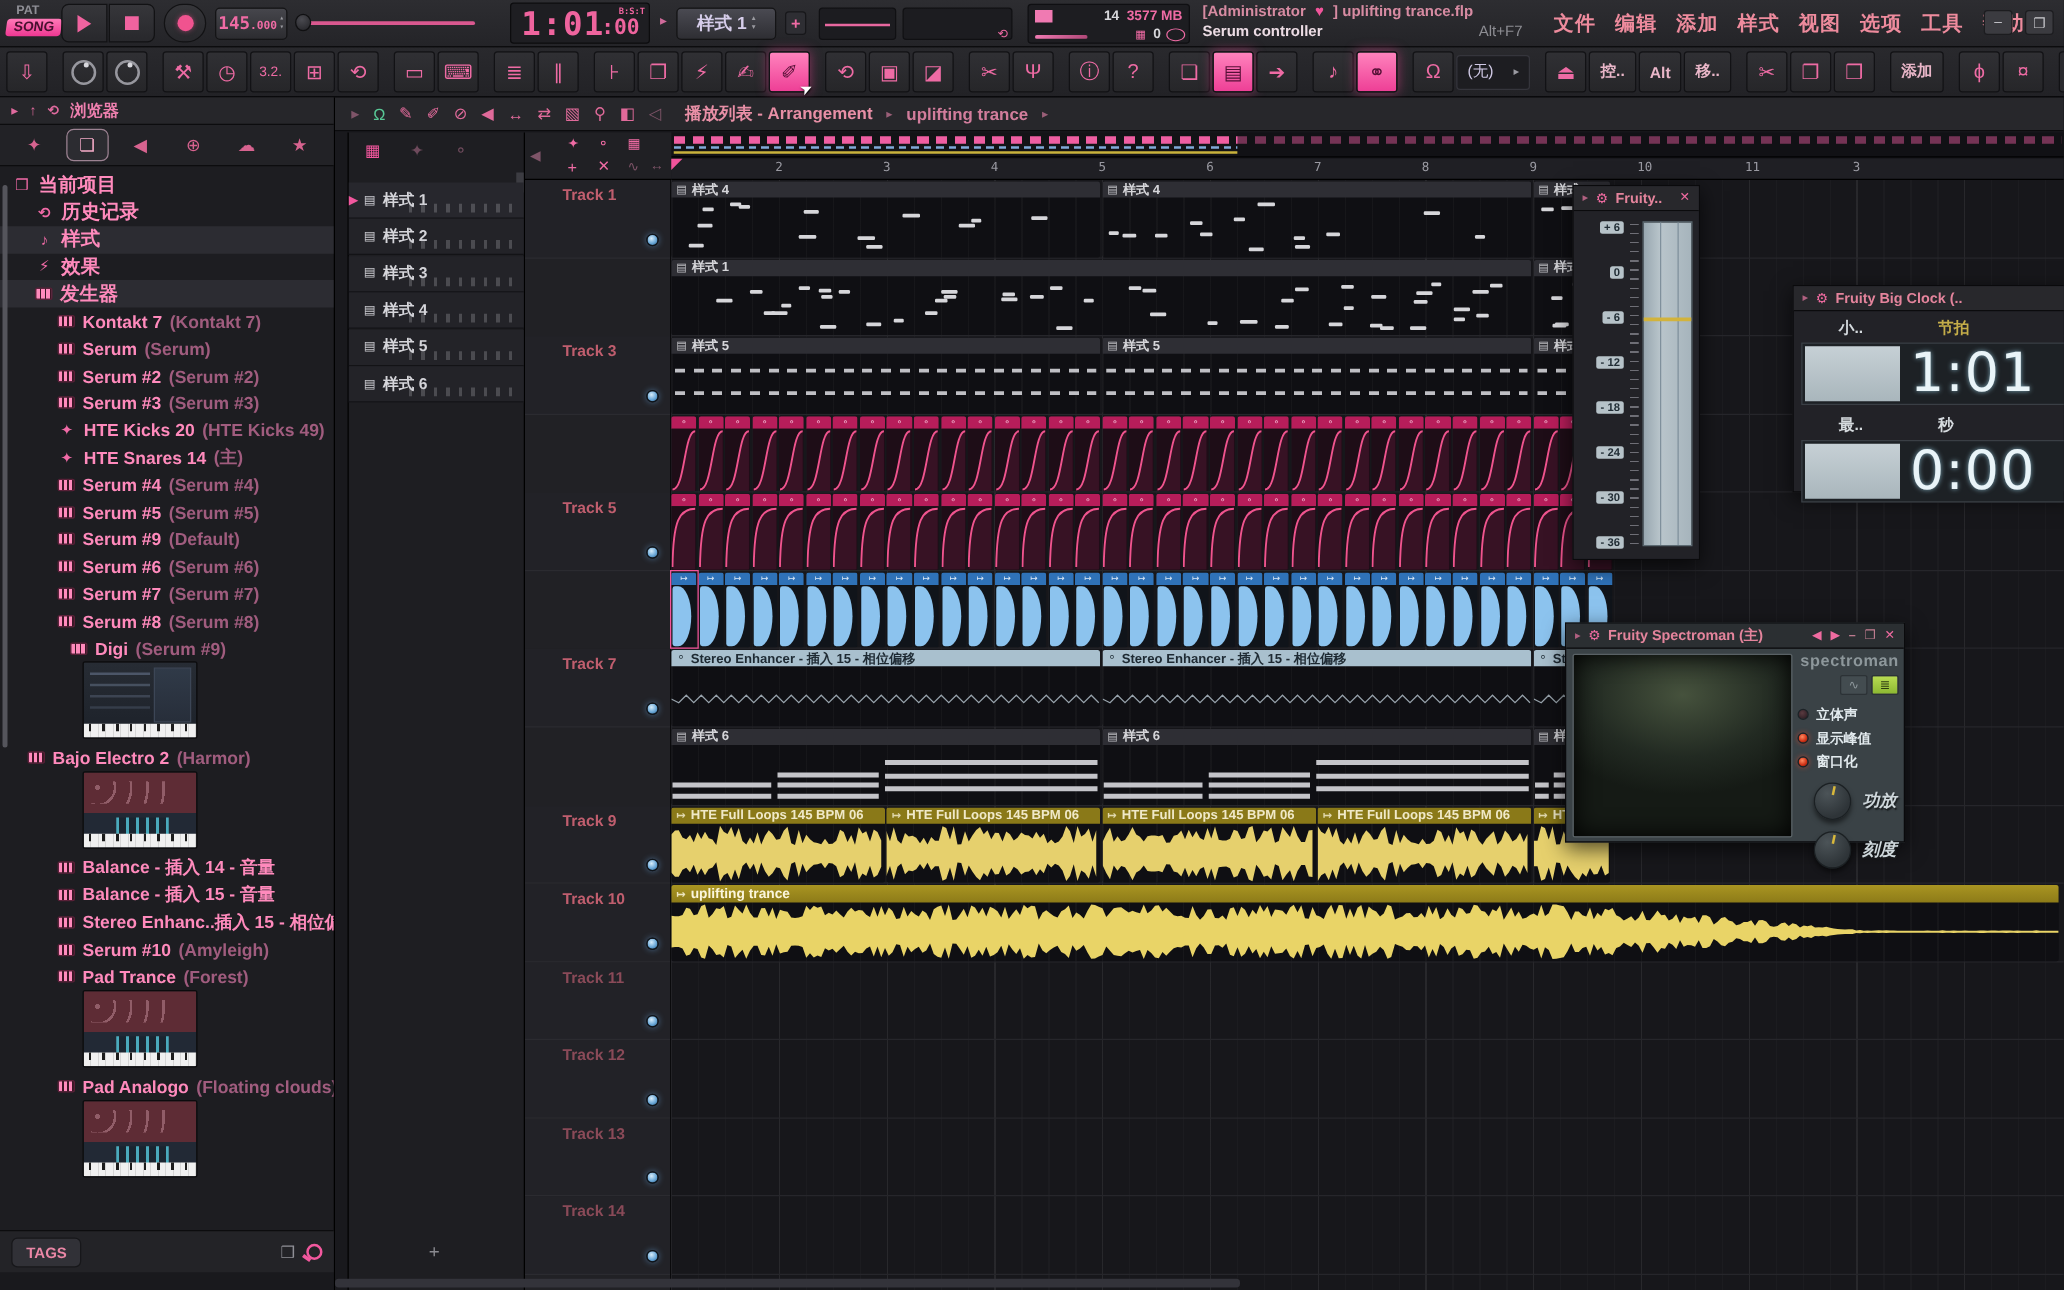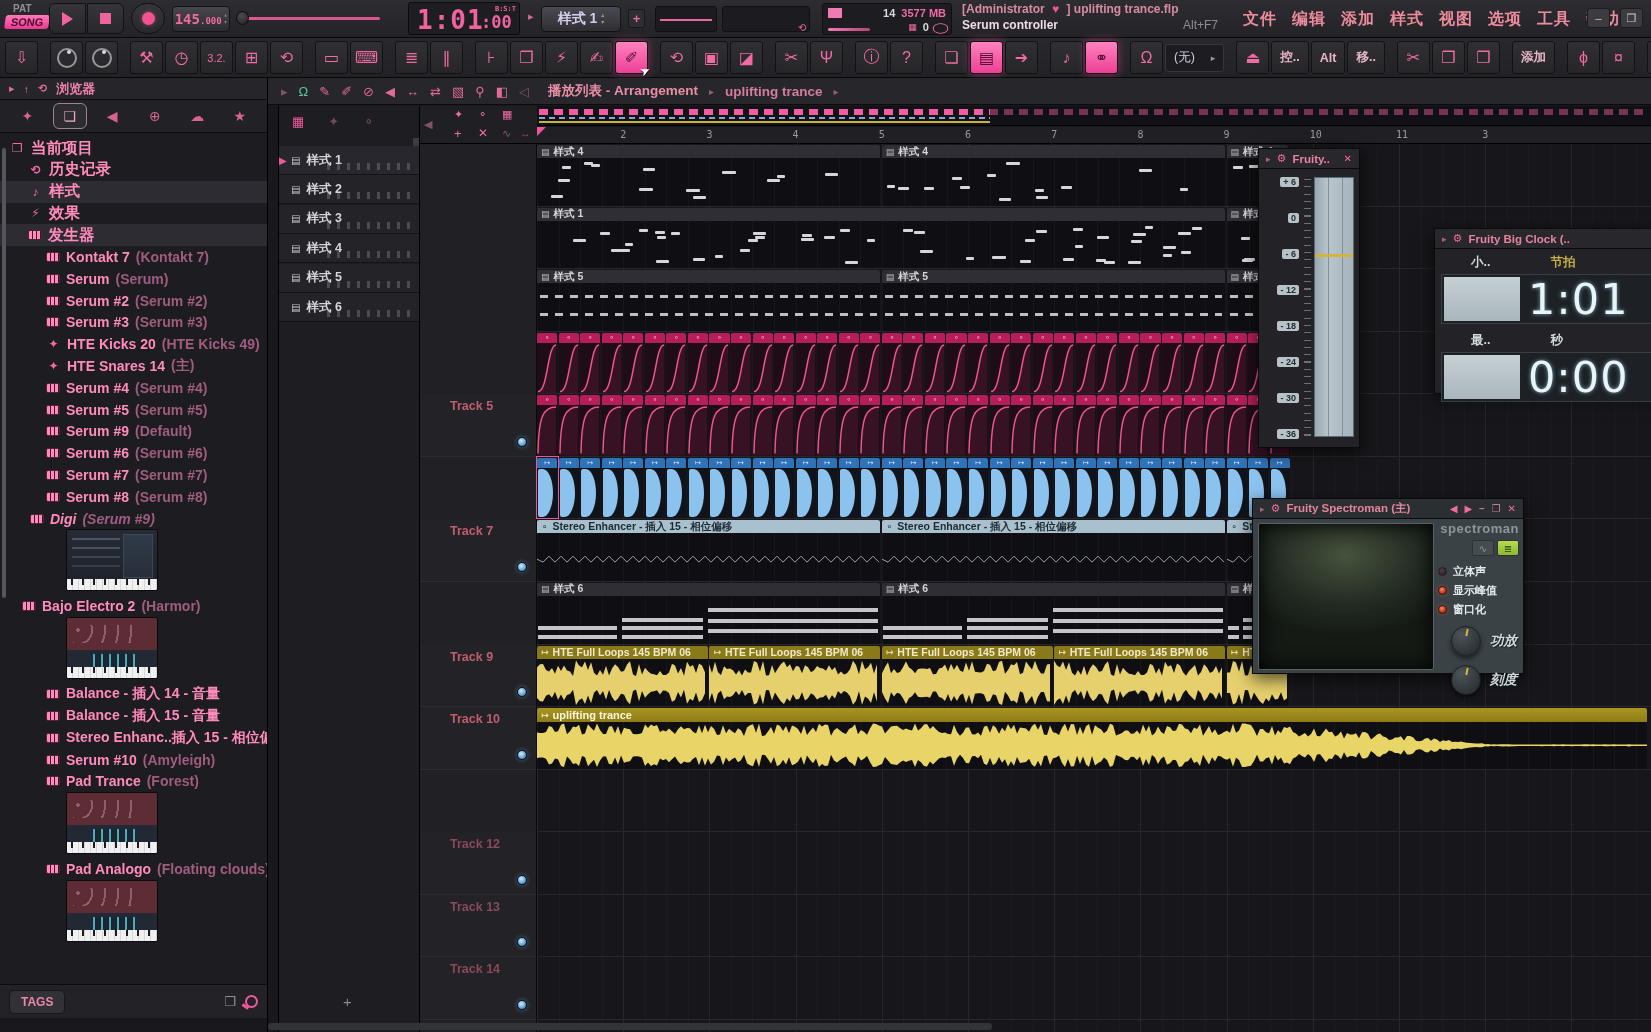--- a/index.html
+++ b/index.html
@@ -524,21 +524,21 @@
       <div class="trow" style="top: 331px; padding-left: 46px;">
         <span class="tico piano"></span>
         <span class="tlabel">Serum #7</span>
         <span class="tparen">(Serum #7)</span>
       </div>
       <div class="trow" style="top: 352.8px; padding-left: 46px;">
         <span class="tico piano"></span>
         <span class="tlabel">Serum #8</span>
         <span class="tparen">(Serum #8)</span>
       </div>
-      <div class="trow" style="top: 374.6px; padding-left: 30px; font-style: italic;">
+      <div class="trow" style="top: 374.6px; padding-left: 56px;">
         <span class="tico piano"></span>
         <span class="tlabel">Digi</span>
         <span class="tparen">(Serum #9)</span>
       </div>
       <div class="thumb serum" style="top: 396.4px; left: 66px;">
         <div class="kb"></div>
       </div>
       <div class="trow" style="top: 462.4px; padding-left: 22px;">
         <span class="tico piano"></span>
         <span class="tlabel">Bajo Electro 2</span>
@@ -675,34 +675,46 @@
         <span class="plabel">样式 5</span>
         <div class="pprev"></div>
       </div>
       <div class="prow" style="top: 187px;">
         <span class="pico">▤</span>
         <span class="plabel">样式 6</span>
         <div class="pprev"></div>
       </div>
     </div>
   <div id="trackheads">
+      <div class="thead" style="top: 0px; height: 62.57px;">
+        <span class="tname">Track 1</span>
+        <span class="led"></span>
+      </div>
+      <div class="thead" style="top: 125.14px; height: 62.57px;">
+        <span class="tname">Track 3</span>
+        <span class="led"></span>
+      </div>
       <div class="thead" style="top: 250.28px; height: 62.57px;">
         <span class="tname">Track 5</span>
         <span class="led"></span>
       </div>
       <div class="thead" style="top: 375.42px; height: 62.57px;">
         <span class="tname">Track 7</span>
         <span class="led"></span>
       </div>
       <div class="thead" style="top: 500.56px; height: 62.57px;">
         <span class="tname">Track 9</span>
         <span class="led"></span>
       </div>
       <div class="thead" style="top: 563.13px; height: 62.57px;">
         <span class="tname">Track 10</span>
+        <span class="led"></span>
+      </div>
+      <div class="thead dim" style="top: 625.7px; height: 62.57px;">
+        <span class="tname">Track 11</span>
         <span class="led"></span>
       </div>
       <div class="thead dim" style="top: 688.27px; height: 62.57px;">
         <span class="tname">Track 12</span>
         <span class="led"></span>
       </div>
       <div class="thead dim" style="top: 750.84px; height: 62.57px;">
         <span class="tname">Track 13</span>
         <span class="led"></span>
       </div>

